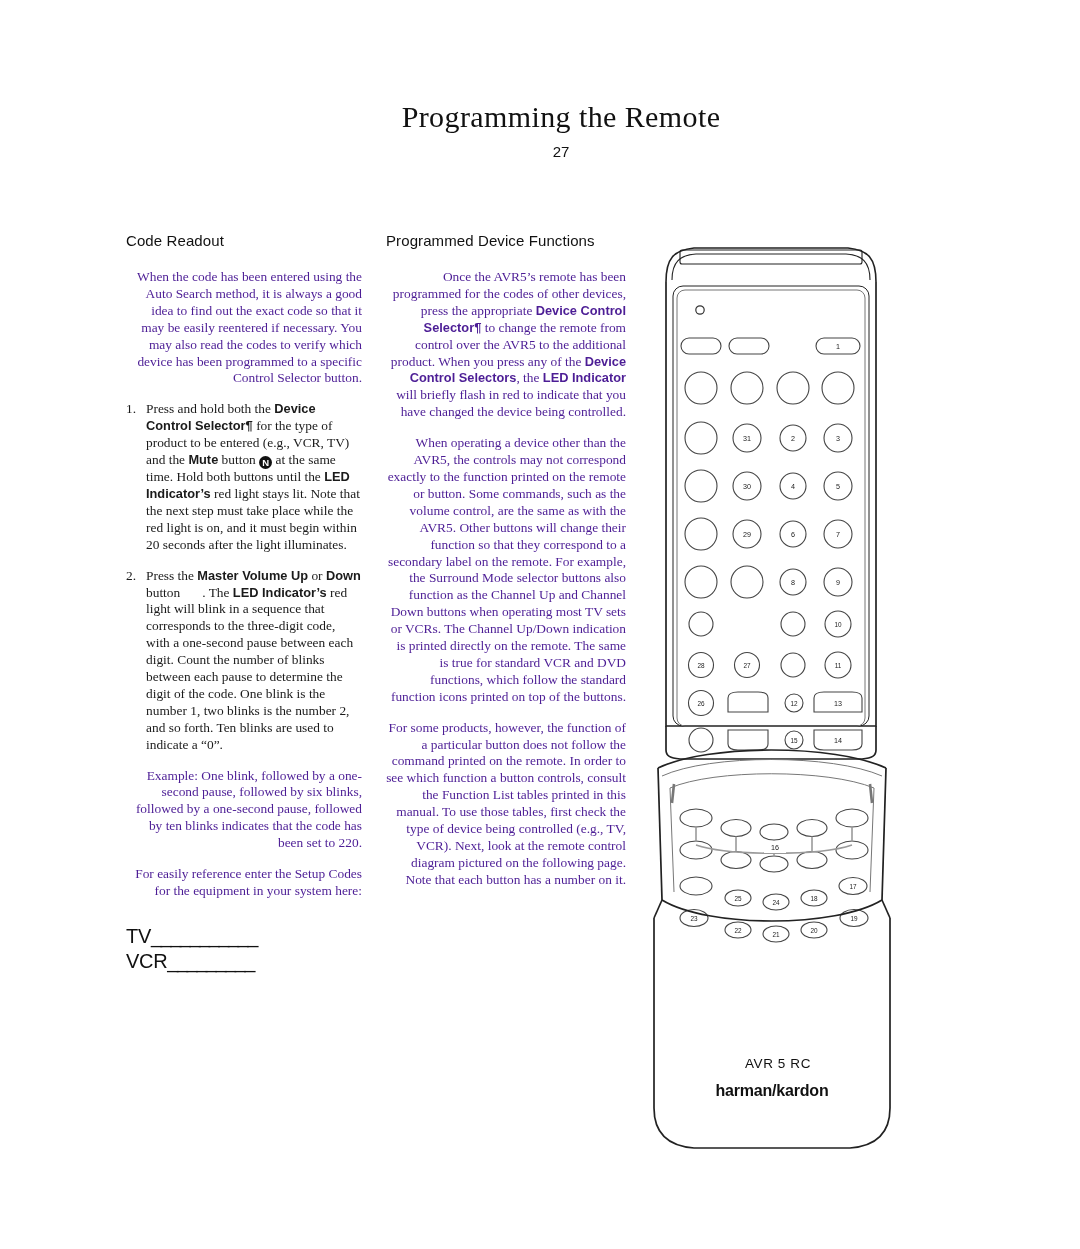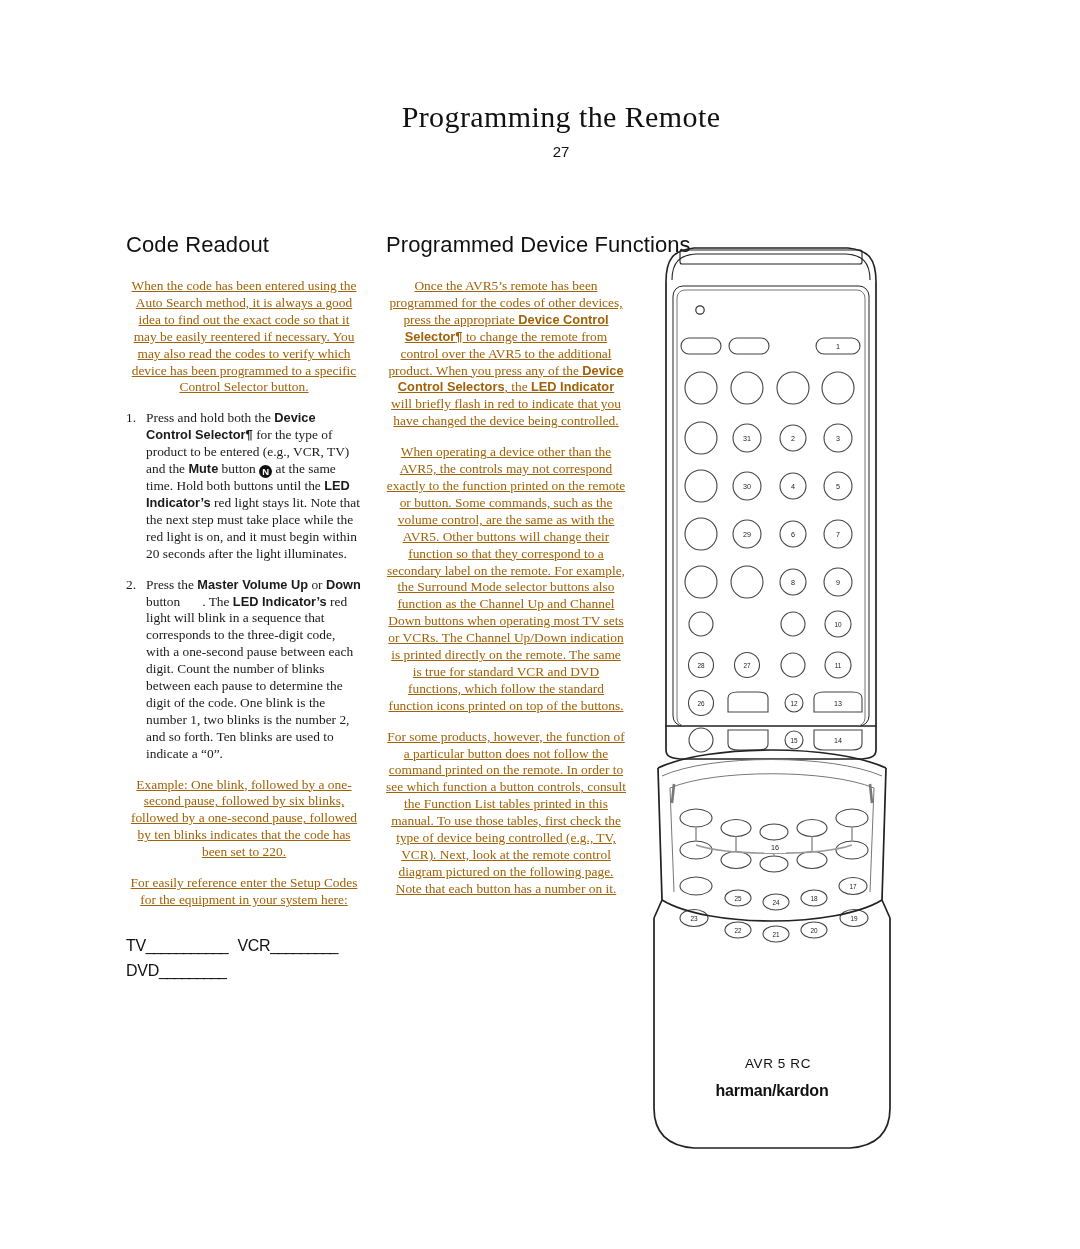--- a/index.html
+++ b/index.html
@@ -42,36 +42,35 @@
   
   .column {
     position: absolute;
     top: 232px;
   }
   #left-column  { left: 126px; width: 236px; }
   #right-column { left: 386px; width: 240px; }
 
   .section-heading {
     font-family: "Liberation Sans", sans-serif;
-    font-size: 22px;
+    font-size: 15px;
     font-weight: 400;
     color: #111;
     margin: 0 0 20px 0;
     letter-spacing: 0.1px;
     white-space: nowrap;
   }
 
   .body-par {
     font-family: "Liberation Serif", serif;
     font-size: 13.4px;
     line-height: 16.9px;
     margin: 0 0 14px 0;
-    text-align: center;
-    color: #a16207;
-    text-decoration: underline;
+    text-align: right;
+    color: #4c1d95;
   }
   .body-par:last-child { margin-bottom: 0; }
 
   b, .bold-sans {
     font-family: "Liberation Sans", sans-serif;
     font-weight: bold;
     font-size: 12.8px;
   }
 
   
@@ -114,21 +113,21 @@
     font-size: 9.5px;
     line-height: 13px;
     text-align: center;
     vertical-align: -2px;
   }
 
   
   #setup-code-lines {
     margin-top: 24px;
     font-family: "Liberation Sans", sans-serif;
-    font-size: 16px;
+    font-size: 20px;
     color: #111;
     line-height: 25px;
     letter-spacing: -0.3px;
   }
   #setup-code-lines .fill {
     letter-spacing: -1.5px;
   }
 
   
   #remote-figure {
@@ -188,23 +187,20 @@
 
   <p class="body-par">Example: One blink, followed by a one-second pause, followed by six blinks, followed by a one-second pause, followed by ten blinks indicates that the code has been set to 220.</p>
 
   <p class="body-par">For easily reference enter the Setup Codes for the equipment in your system here:</p>
 
   <div id="setup-code-lines">
     <div>
       <span>TV</span><span class="fill">___________</span>
       <span style="display:inline-block;width:6px"></span><span>VCR</span><span class="fill">_________</span>
     </div>
-    <div>
-      <span>DVD</span><span class="fill">_________</span>
-    </div>
   </div>
 </div>
 
 <div class="column" id="right-column">
 
   <h2 class="section-heading">Programmed Device Functions</h2>
 
   <p class="body-par"><span>Once the AVR5’s remote has been programmed for the codes of other devices, press the appropriate </span><b>Device Control Selector</b><span class="pilcrow">¶</span><span> to change the remote from control over the AVR5 to the additional product. When you press any of the </span><b>Device Control Selectors</b><span>, the </span><b>LED Indicator</b><span> will briefly flash in red to indicate that you have changed the device being controlled.</span></p>
 
   <p class="body-par">When operating a device other than the AVR5, the controls may not correspond exactly to the function printed on the remote or button. Some commands, such as the volume control, are the same as with the AVR5. Other buttons will change their function so that they correspond to a secondary label on the remote. For example, the Surround Mode selector buttons also function as the Channel Up and Channel Down buttons when operating most TV sets or VCRs. The Channel Up/Down indication is printed directly on the remote. The same is true for standard VCR and DVD functions, which follow the standard function icons printed on top of the buttons.</p>

